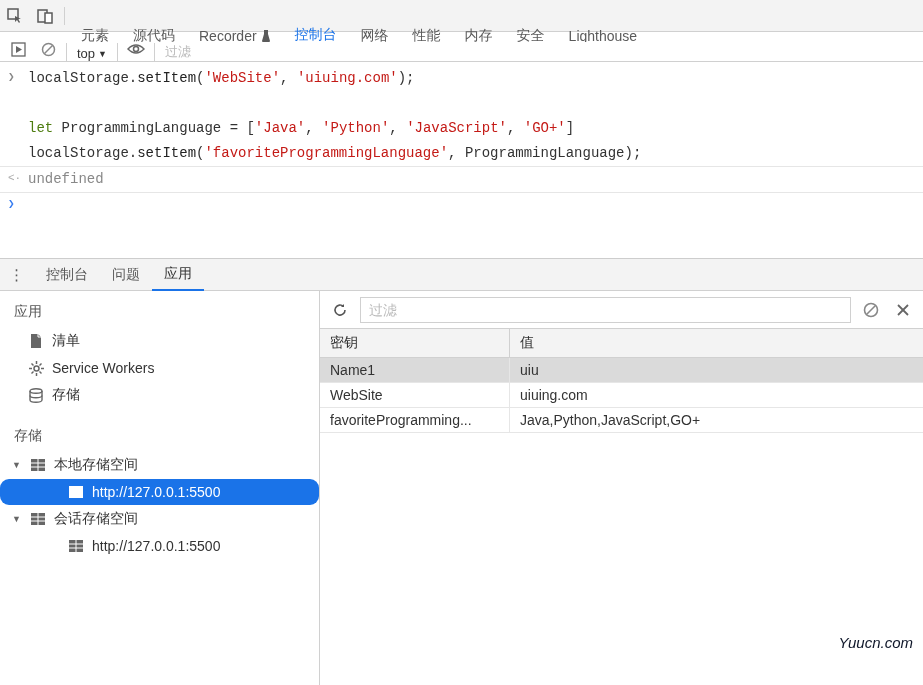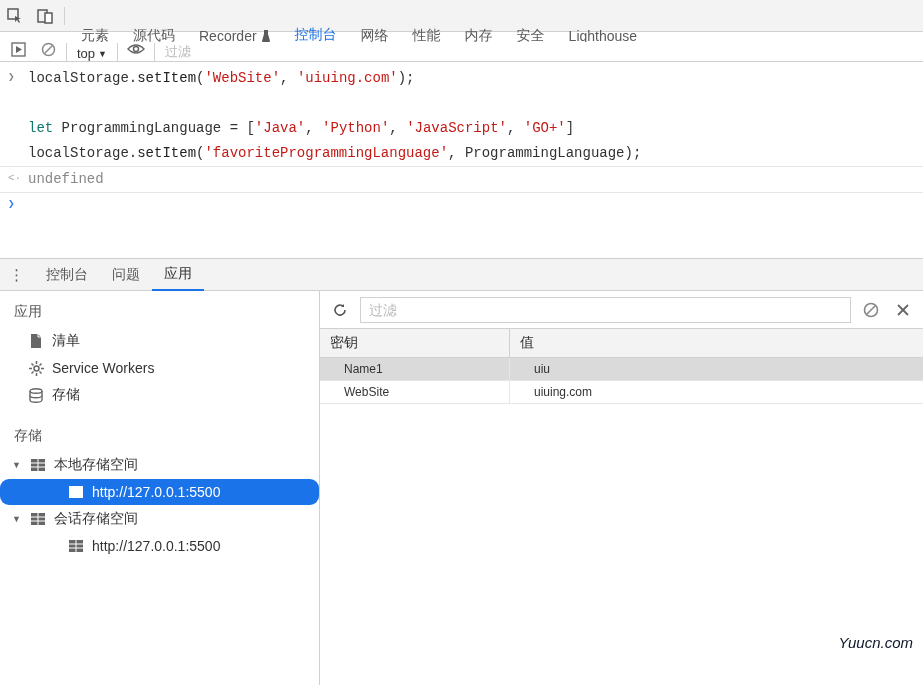--- a/index.html
+++ b/index.html
@@ -17,21 +17,21 @@
 .console-bar .icon-btn { width: 24px; height: 24px; display: flex; align-items: center; justify-content: center; cursor: pointer; color: #666; }
 .console-bar .vsep { width: 1px; height: 18px; background: #d0d0d0; }
 .console-bar .ctx { display: flex; align-items: center; gap: 3px; cursor: pointer; color: #333; padding: 0 4px; }
 .console-bar .filter { flex: 1; border: none; outline: none; font-size: 13px; padding: 2px 4px; color: #333; }
 .console-bar .filter::placeholder { color: #bbb; }
 
 
 .console-body { font-family: Consolas, "Courier New", monospace; font-size: 14px; line-height: 1.5; padding: 4px 0; height: 196px; overflow: hidden; }
 .console-row { padding: 2px 8px 2px 28px; position: relative; }
 .console-row .arrow { position: absolute; left: 8px; top: 3px; color: #888; font-size: 11px; }
-.code .kw { color: #0f766e; }
+.code .kw { color: #4d7c0f; }
 .code .str { color: #c41a16; }
 .code .fn, .code .id { color: #222; }
 .console-row.out .arrow { color: #aaa; }
 .console-row.out { color: #888; }
 .console-row.prompt .arrow { color: #367cf1; }
 .console-body .divider { border-top: 1px solid #e6e6e6; }
 
 
 .drawer { border-top: 1px solid #cdcdcd; display: flex; flex-direction: column; height: 427px; }
 .drawer-tabs { display: flex; align-items: center; height: 32px; border-bottom: 1px solid #d0d0d0; padding: 0 4px; gap: 4px; background: #f3f3f3; }
@@ -57,21 +57,21 @@
 .main-bar .icon-btn { width: 24px; height: 24px; display: flex; align-items: center; justify-content: center; cursor: pointer; color: #666; }
 .main-bar .filter-box { flex: 1; border: 1px solid #d0d0d0; height: 26px; padding: 0 8px; font-size: 14px; outline: none; }
 .main-bar .filter-box::placeholder { color: #bbb; }
 
 .table { flex: 1; overflow: auto; }
 .table-head { display: flex; background: #f3f3f3; border-bottom: 1px solid #d0d0d0; }
 .table-head .th { padding: 5px 10px; color: #333; font-size: 14px; border-right: 1px solid #d0d0d0; }
 .table-head .th:first-child { width: 190px; }
 .table-head .th:last-child { flex: 1; border-right: none; }
 .table-row { display: flex; border-bottom: 1px solid #e6e6e6; cursor: pointer; }
-.table-row .td { padding: 4px 24px; font-size: 12px; white-space: nowrap; overflow: hidden; text-overflow: ellipsis; }
+.table-row .td { padding: 4px 10px; font-size: 14px; white-space: nowrap; overflow: hidden; text-overflow: ellipsis; }
 .table-row .td:first-child { width: 190px; border-right: 1px solid #e6e6e6; }
 .table-row .td:last-child { flex: 1; }
 .table-row.sel { background: #dadada; }
 
 .watermark { position: absolute; right: 10px; bottom: 34px; color: #0f172a; font-size: 15px; font-style: italic; pointer-events: none; }
 
 svg { display: block; }
 </style>
 </head>
 <body>
@@ -280,18 +280,22 @@
         </div>
         <div id="table-rows">
             <div class="table-row sel">
               <div class="td">Name1</div>
               <div class="td">uiu</div>
             </div>
             <div class="table-row">
               <div class="td">WebSite</div>
               <div class="td">uiuing.com</div>
             </div>
+            <div class="table-row">
+              <div class="td">favoriteProgramming...</div>
+              <div class="td">Java,Python,JavaScript,GO+</div>
+            </div>
           </div>
       </div>
       <div class="watermark">Yuucn.com</div>
     </div>
   </div>
 </div>
 
 </body></html>

